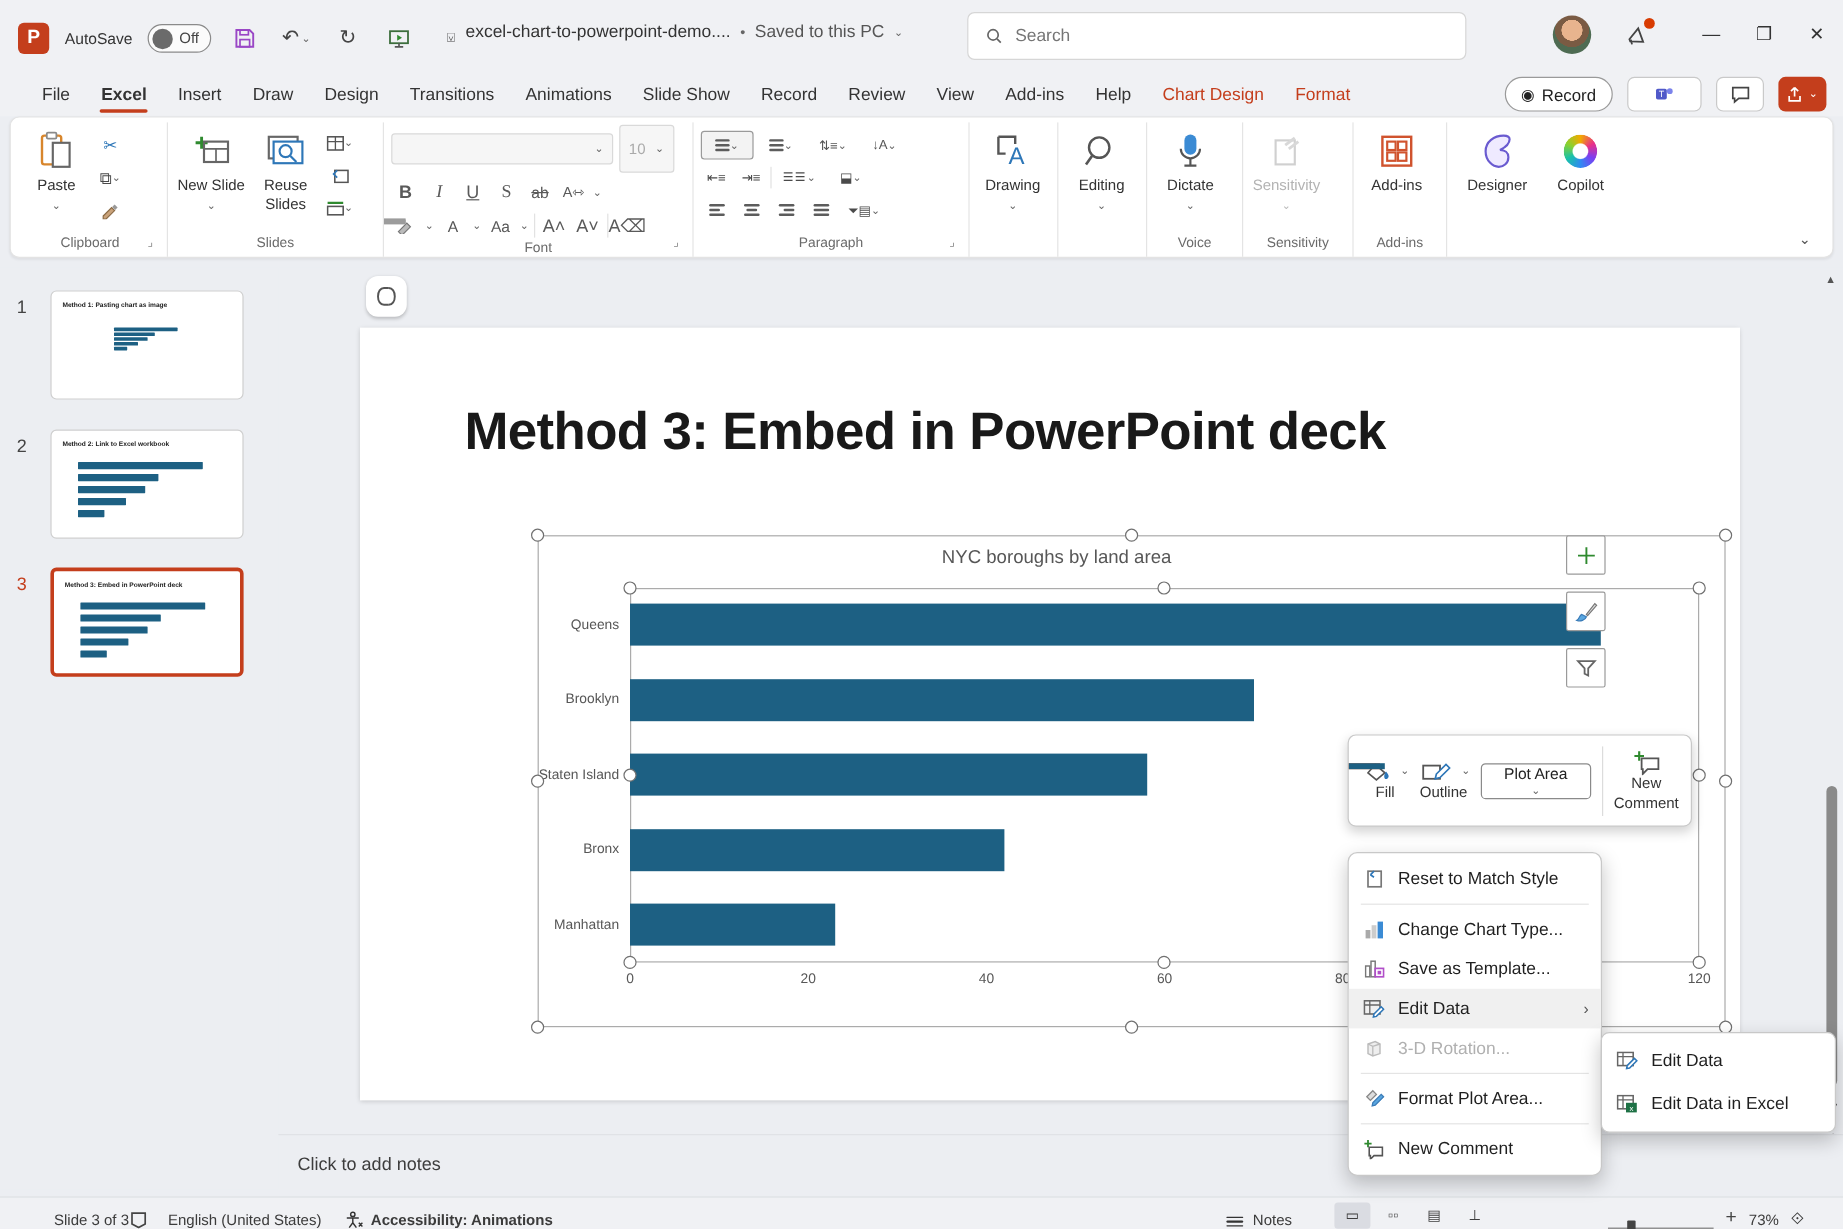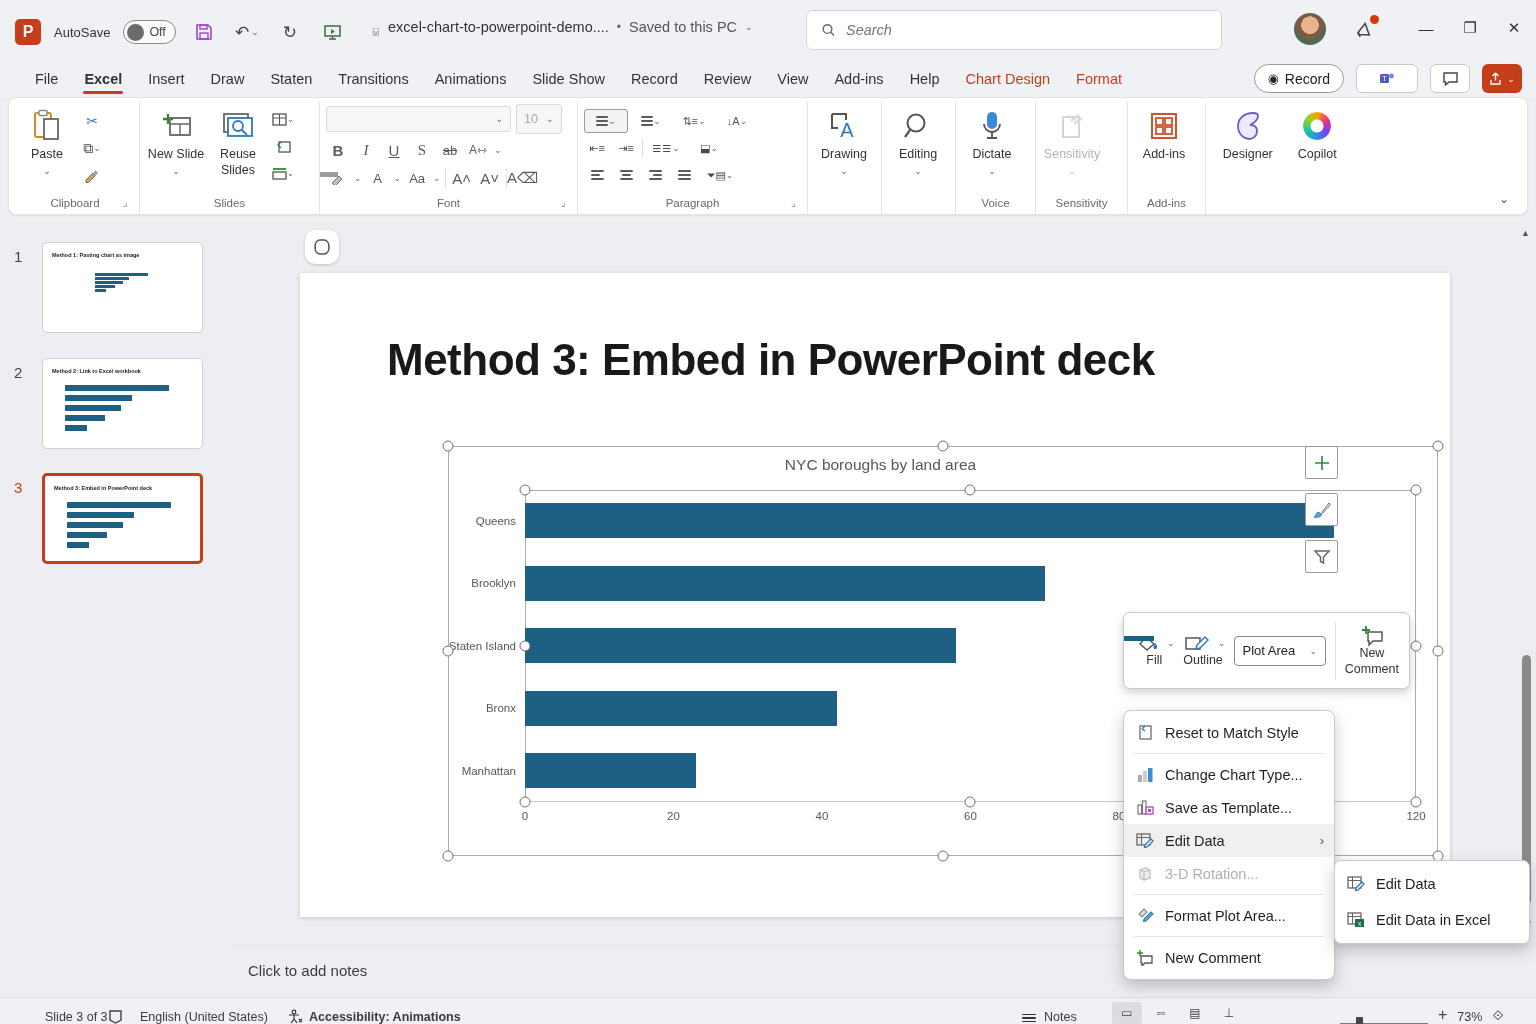--- a/index.html
+++ b/index.html
@@ -14,21 +14,21 @@
     font-weight:bold; font-size:16px; }
   .autosave-pill { height:24px; border:1px solid #8a8a8a; border-radius:12px; padding:2px 9px 2px 3px;
     display:flex; align-items:center; gap:5px; font-size:12.5px; color:#444; background:#fbfbfb;}
   .autosave-knob { width:17px; height:17px; border-radius:50%; background:#6b6b6b; }
   .qat-btn { width:30px; height:30px; border-radius:4px; color:#444; font-size:17px; cursor:default;}
   .titlebar-filename { font-size:14.5px; color:#333; }
   #searchbox { position:absolute; left:806px; top:10px; width:416px; height:40px; background:#fff;
     border:1px solid #d6d6d6; border-radius:6px; display:flex; align-items:center; padding:0 14px;
     gap:10px; color:#616161; }
   #searchbox input { border:none; outline:none; font-size:14.5px; width:100%; color:#a21caf;
-    font-family:inherit; background:transparent;font-style:italic;}
+    font-family:inherit; background:transparent;}
   .avatar { width:32px; height:32px; border-radius:50%;
     background:radial-gradient(circle at 50% 38%, #e8b48e 0 34%, #7a5b43 35% 55%, #4e6b52 56% 100%); }
   .winbtn { width:44px; height:40px; font-size:15px; color:#333; }
 
   
   #tabsrow { position:absolute; left:0; top:60px; width:1536px; height:37px; background:#f0f1f4; }
   .rtab { padding:7px 13px; font-size:14.5px; color:#333; position:relative; white-space:nowrap; }
   .rtab.active { font-weight:bold; }
   .rtab.active::after { content:""; position:absolute; left:12px; right:12px; bottom:0; height:3px;
     border-radius:2px; background:#c43e1c; }
@@ -48,21 +48,21 @@
   .rgroup-label { height:22px; text-align:center; font-size:11.5px; color:#6a6a6a;
     display:flex; align-items:center; justify-content:center; gap:6px; }
   .dlg-launcher { position:absolute; right:4px; bottom:5px; width:12px; height:12px; color:#8a8a8a; font-size:10px;}
   .bigbtn { width:60px; display:flex; flex-direction:column; align-items:center; padding-top:4px;
     font-size:12.5px; color:#333; text-align:center; line-height:1.25; gap:3px; border-radius:4px;}
   .bigbtn .glyph { height:36px; display:flex; align-items:center; justify-content:center; }
   .bigbtn.disabled { color:#b3b3b3; }
   .chev { font-size:9px; color:#666; }
   .smallbtn { width:26px; height:24px; border-radius:3px; color:#4a4a4a; font-size:14px; }
   .font-input { width:185px; height:26px; border:1px solid #d9d9d9; border-radius:3px; background:#f6f6f6;}
-  .size-input { width:46px; height:30px; border:1px solid #d9d9d9; border-radius:3px; background:#f6f6f6;
+  .size-input { width:46px; height:40px; border:1px solid #d9d9d9; border-radius:3px; background:#f6f6f6;
     font-size:12.5px; color:#aaa; display:flex; align-items:center; padding-left:7px; gap:8px;}
   .fmt-letter { font-size:15px; color:#5a5a5a; width:24px; height:24px; }
   .colorbar { display:flex; flex-direction:column; align-items:center; width:24px; }
   .colorbar .bar { width:18px; height:4px; margin-top:1px; }
   .para-grid { display:grid; grid-template-rows:repeat(3,26px); gap:1px; }
   .para-row { display:flex; align-items:center; gap:3px; }
   .lines-ico { display:inline-block; }
   .lines-ico i { display:block; height:2px; background:#5c5c5c; margin:2px 0; border-radius:1px;}
 
   
@@ -210,21 +210,21 @@
     <div class="winbtn ico">✕</div>
   </div>
 </div>
 
 <div id="tabsrow">
   <div id="ribbon-tabs" class="flex" style="position:absolute;left:22px;top:0;height:37px;">
       <div class="rtab">File</div>
       <div class="rtab active">Excel</div>
       <div class="rtab">Insert</div>
       <div class="rtab">Draw</div>
-      <div class="rtab">Staten</div>
+      <div class="rtab">Design</div>
       <div class="rtab">Transitions</div>
       <div class="rtab">Animations</div>
       <div class="rtab">Slide Show</div>
       <div class="rtab">Record</div>
       <div class="rtab">Review</div>
       <div class="rtab">View</div>
       <div class="rtab">Add-ins</div>
       <div class="rtab">Help</div>
       <div class="rtab contextual">Chart Design</div>
       <div class="rtab contextual">Format</div>
@@ -722,21 +722,21 @@
         <svg width="26" height="16" viewBox="0 0 26 16">
           <rect x="1" y="3" width="14" height="11" fill="none" stroke="#555" stroke-width="1.5"></rect>
           <path d="M12 10l8-8 3 3-8 8-4 1z" fill="#fff" stroke="#2e77b8" stroke-width="1.4"></path>
         </svg>
         <span class="bar" style="background:#1d6083;width:30px;height:5px;"></span>
       </div>
       <span class="chev">⌄</span>
     </div>
     <span>Outline</span>
   </div>
-  <div class="mtb-select" style="margin-left:4px;">
+  <div class="mtb-select" style="margin-left:4px;flex-direction:column;">
     <span>Plot Area</span>
     <span class="chev">⌄</span>
   </div>
   <div class="mtb-divider"></div>
   <div class="mtb-comment">
     <svg width="24" height="22" viewBox="0 0 24 22">
       <path d="M6 2v8M2 6h8" stroke="#2f8a2f" stroke-width="1.8"></path>
       <path d="M8 8h14v9H13l-4 4v-4H8z" fill="none" stroke="#555" stroke-width="1.5"></path>
     </svg>
     <span style="white-space:pre-line;text-align:center;">New

